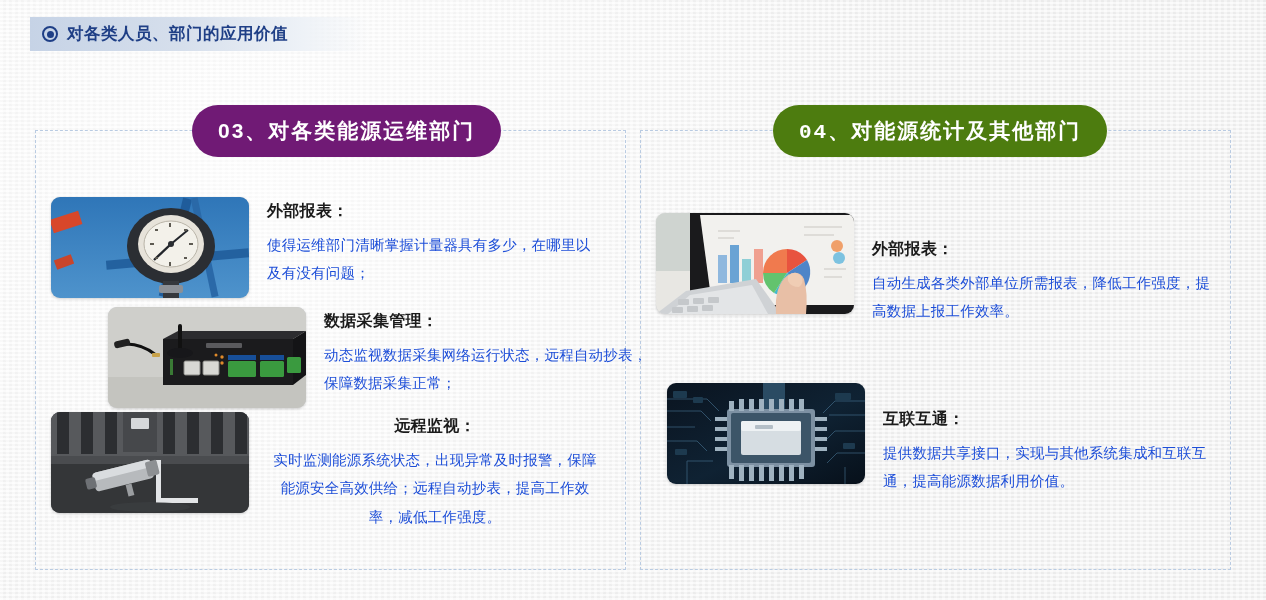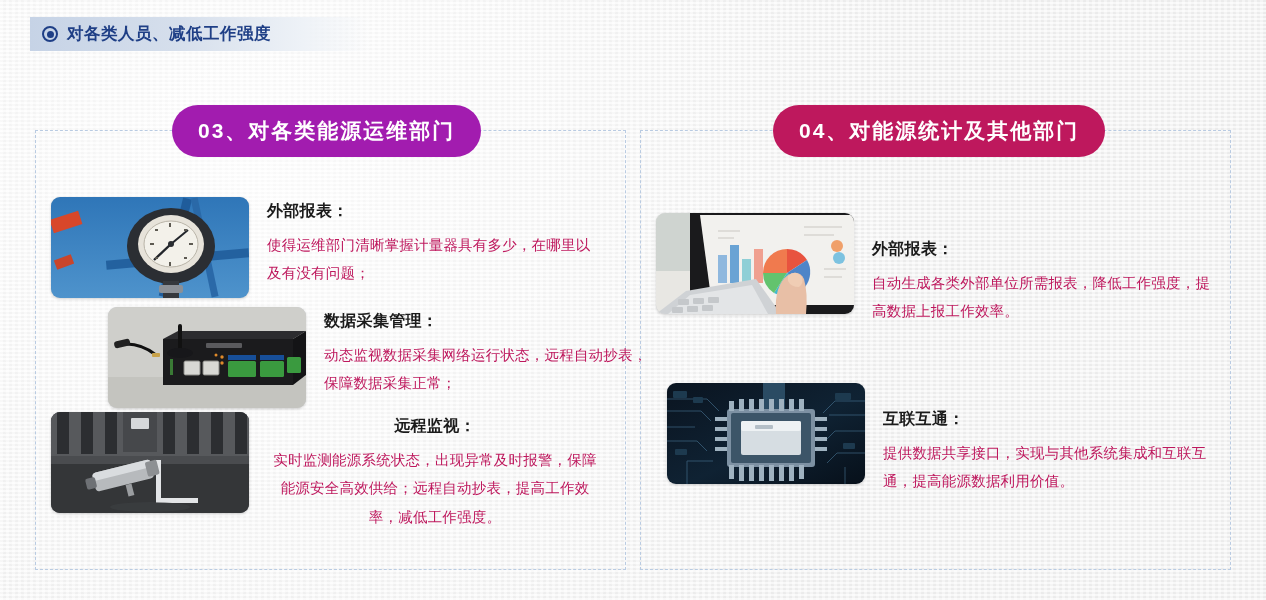--- a/index.html
+++ b/index.html
@@ -44,42 +44,42 @@
   .panel.left{ left:35px; width:591px; }
   .panel.right{ left:640px; width:591px; }
 
   .pill{
     position:absolute; top:-26px;
     height:52px; border-radius:26px;
     display:flex; align-items:center; justify-content:center;
     color:#ffffff; font-size:21px; font-weight:bold; letter-spacing:2px;
     white-space:nowrap; padding:0 26px;
   }
-  .pill.teal{ background:#a21caf; left:136px; }
-  .pill.navy{ background:#be185d; left:132px; }
+  .pill.teal{ background:#701a75; left:156px; }
+  .pill.navy{ background:#4d7c0f; left:132px;font-family:Liberation Mono, monospace; }
 
   
   .rows{ position:absolute; left:0; top:0; width:100%; height:100%; }
   .row{ position:absolute; display:flex; gap:18px; }
 
   .thumb{
     width:198px; height:101px; border-radius:9px; flex:none;
     overflow:hidden; position:relative;
     box-shadow:0 1px 3px rgba(0,0,0,.18);
     background:#c8ccd0;
   }
   .thumb svg{ display:block; width:100%; height:100%; }
 
   .copy{ padding-top:4px; }
   .copy h4{
     font-size:16px; font-weight:bold; color:#1b1b1b;
     margin-bottom:9px; letter-spacing:.3px;
   }
   .copy p{
-    font-size:14.5px; color:#be185d; line-height:1.95;
+    font-size:14.5px; color:#1d4ed8; line-height:1.95;
     letter-spacing:.2px;
   }
 
   
   .panel.left .row.r1{ left:15px; top:66px;  }
   .panel.left .row.r2{ left:33px; top:176px;padding-left:39px; }
   .panel.left .row.r3{ left:15px; top:281px;text-align:center; }
   .panel.left .copy{ width:336px; }
 
   
@@ -88,21 +88,21 @@
   .panel.right .copy{ width:348px; padding-top:26px; }
   .panel.right .thumb{ height:101px; }
 </style>
 </head>
 <body>
 
 <div class="header-bar">
   <span class="bullet-icon">
       <i></i>
     </span>
-  <span class="header-title">对各类人员、减低工作强度</span>
+  <span class="header-title">对各类人员、部门的应用价值</span>
 </div>
 
 <div class="panel left">
   <div class="pill teal">03、对各类能源运维部门</div>
 
   <div class="rows">
 
     <div class="row r1">
       <div class="thumb">
         <svg viewBox="0 0 198 101" preserveAspectRatio="none">

